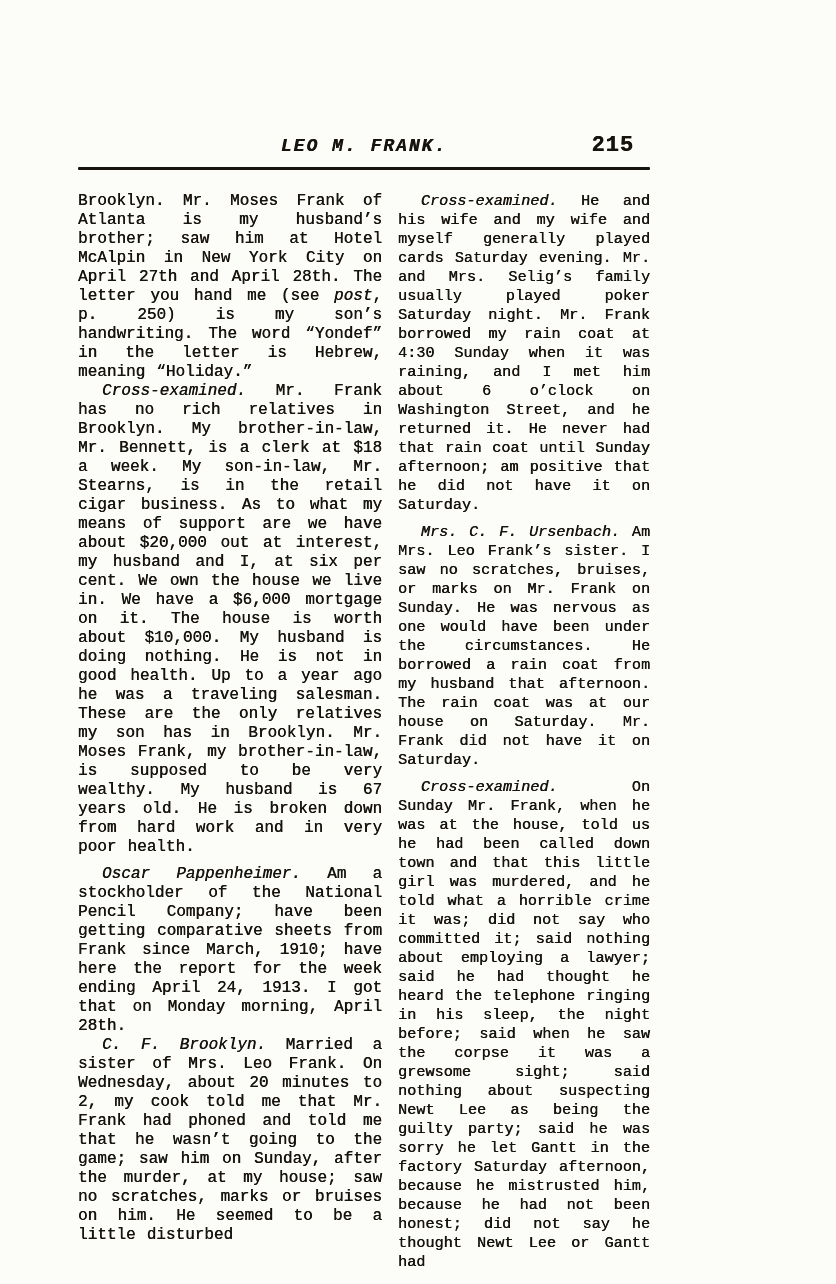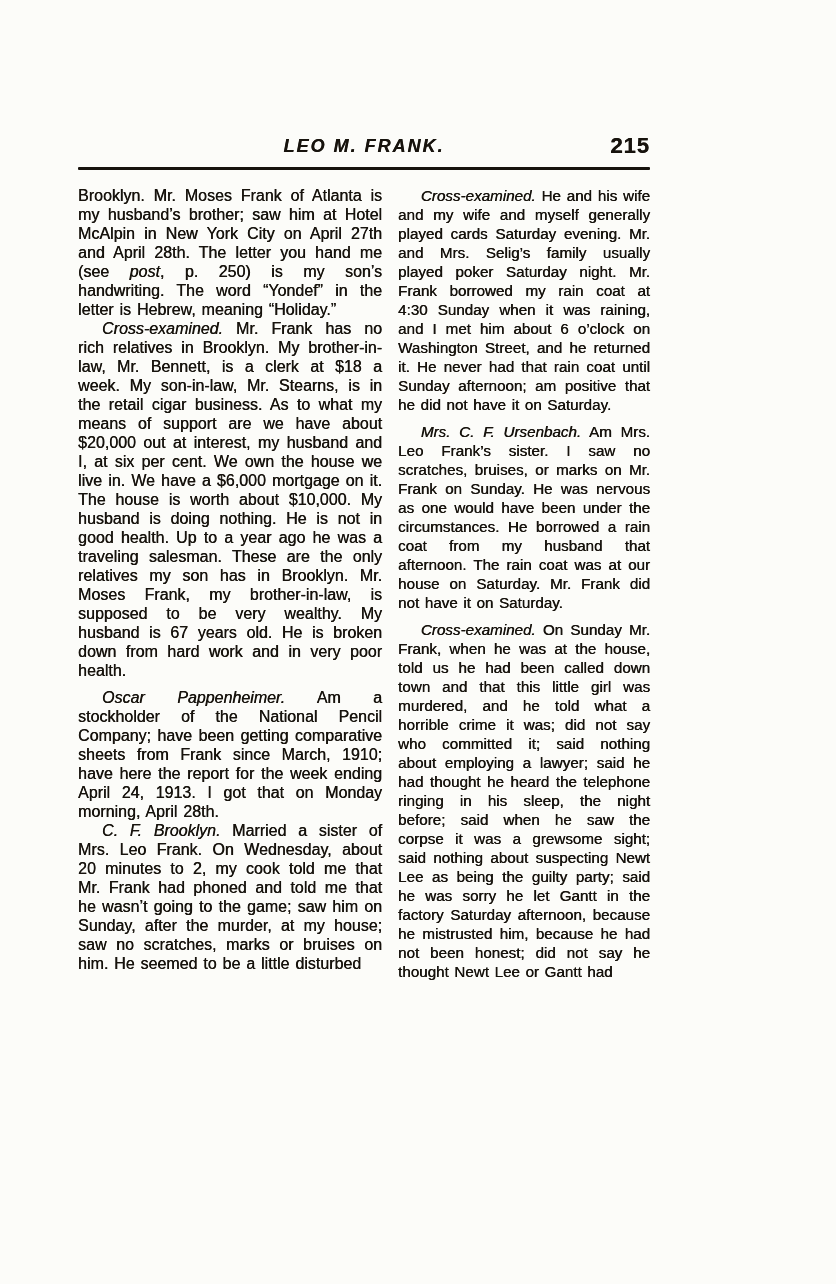--- a/index.html
+++ b/index.html
@@ -4,36 +4,36 @@
 <style>
   html, body { margin: 0; padding: 0; }
   body {
     width: 836px; height: 1284px; overflow: hidden;
     background: var(--paper, #fcfcf9);
   }
   .page {
     position: relative; width: 684px; height: 1284px;
     background: var(--paper, #fcfcf9);
     color: var(--ink, #17130d);
-    font-family: Liberation Sans, sans-serif;
+    font-family: Liberation Mono, monospace;
     text-shadow: 0.35px 0 0 currentColor; 
   }
   .content { position: absolute; left: 78px; top: 136px; width: 572px; }
   .page-header { position: relative; height: 30px; text-align: center; }
   .running-title {
     font-style: italic; font-weight: bold;
     font-size: 18px; letter-spacing: 2px;
   }
   .page-number {
-    position: absolute; right: 0; top: -3px;
+    position: absolute; right: 16px; top: -3px;
     font-size: 22px; font-weight: bold; letter-spacing: 1px;
     font-style: normal;
   }
   .rule { height: 3px; background: var(--ink, #17130d); margin-top: 1px; border-radius: 1px; }
-  .columns { display: flex; margin-top: 16px; }
+  .columns { display: flex; margin-top: 22px; }
   .column { text-align: justify; }
   .col-left  { width: 304px; margin-right: 16px; font-size: 16px;  line-height: 19px; }
   .col-right { width: 252px; font-size: 15.2px; line-height: 19px; }
   p.para { margin: 0; word-spacing: 0.09em; }
   p.para.indent { text-indent: 1.5em; }
   p.para.spaced { margin-top: 8px; }
   .ital { font-style: italic; }
 </style>
 </head>
 <body>

